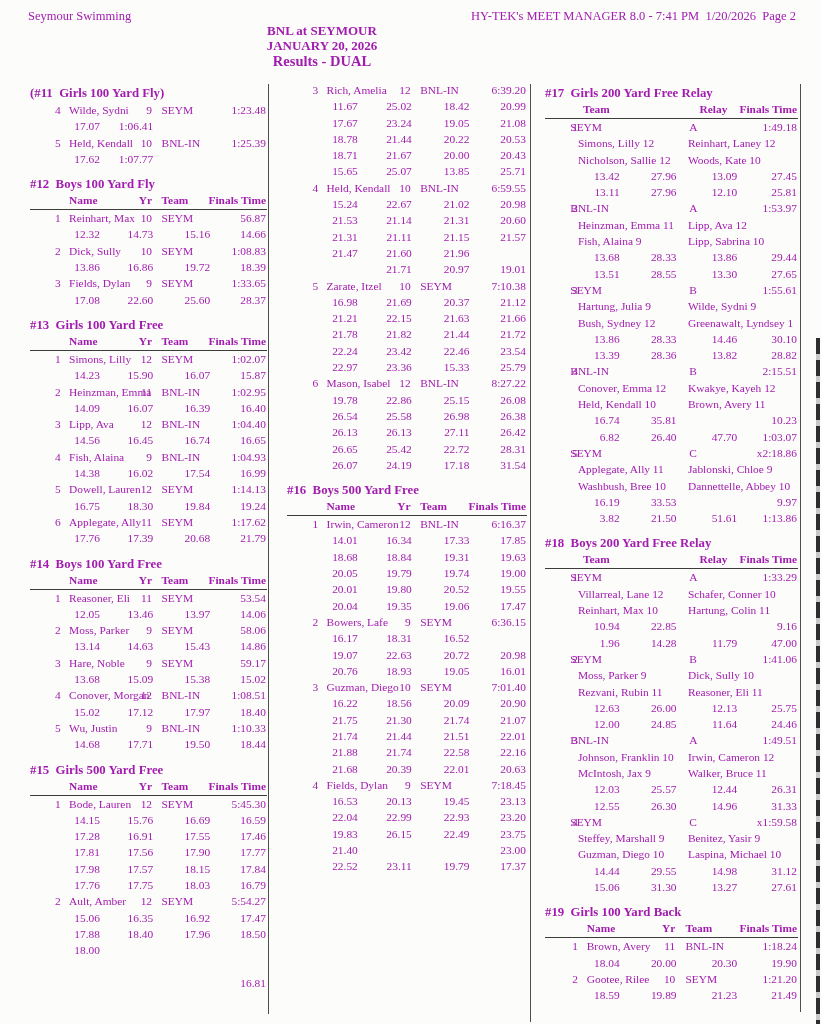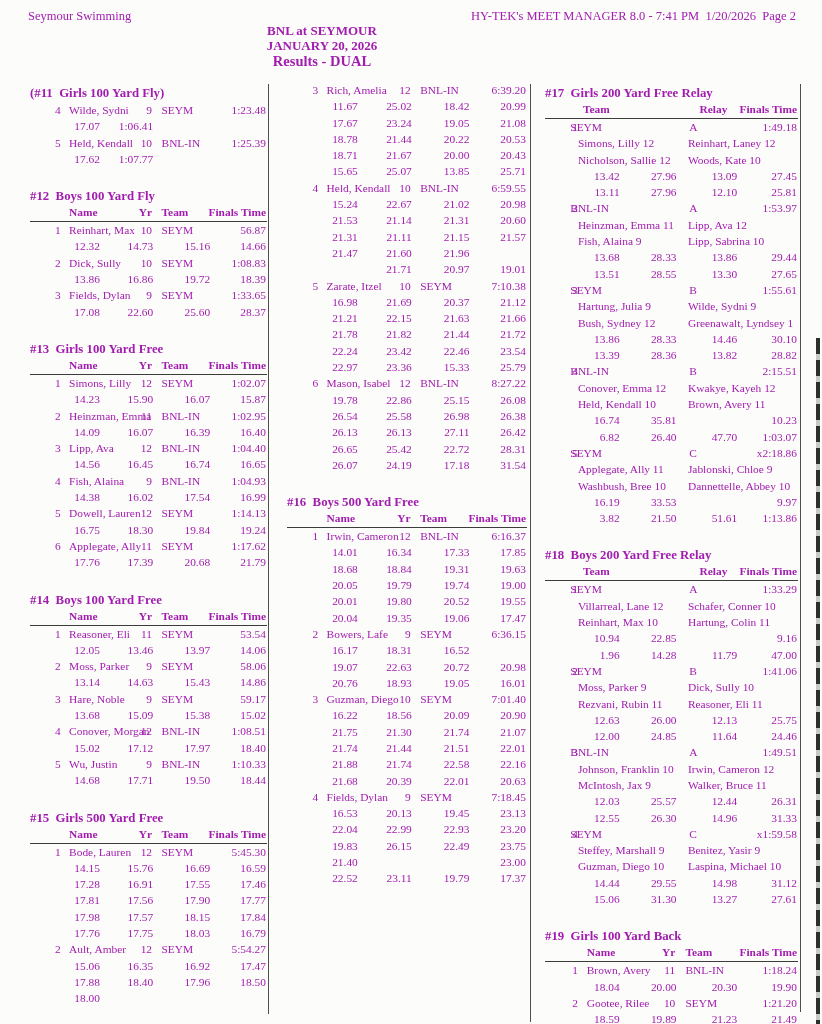--- a/index.html
+++ b/index.html
@@ -28,21 +28,21 @@
   #vrule2 { left:800px; top:84px; height:928px; }
   .scan-edge {
     position:absolute; left:816px; top:338px; width:4px; height:686px;
     background:repeating-linear-gradient(to bottom,#2e2e2c 0 16px, rgba(46,46,44,0.25) 16px 22px);
   }
   
   .row { position:relative; height:16.3px; line-height:16.3px; font-size:11.4px; white-space:nowrap; }
   .row span { position:absolute; white-space:pre; }
   .event-title {
     font-weight:bold; font-size:12.8px; height:18px; line-height:18px;
-    margin-top:20px; white-space:pre;
+    margin-top:8px; white-space:pre;
   }
   .event-title:first-child { margin-top:2px; }
   .col-head { font-weight:bold; height:17px; line-height:15px; border-bottom:1.5px solid #3c3c3a; }
   
   .place { left:0; width:13%; text-align:right; }
   .name  { left:16.5%; }
   .yr    { left:38%; width:13.5%; text-align:right; }
   .team  { left:55.5%; }
   .time  { right:1px; width:29%; text-align:right; }
   .h-name { left:16.5%; }

